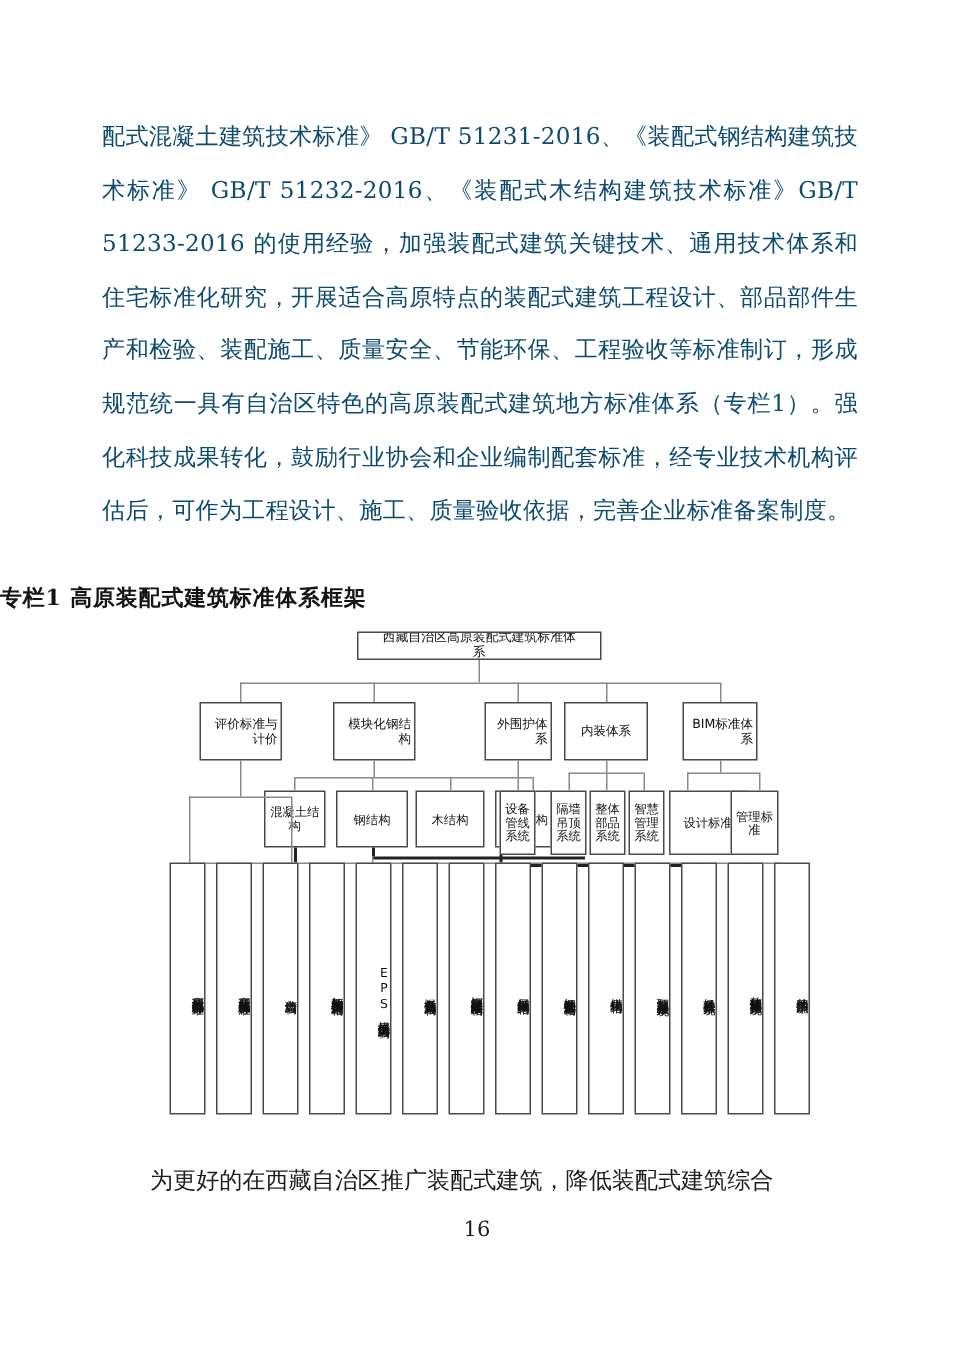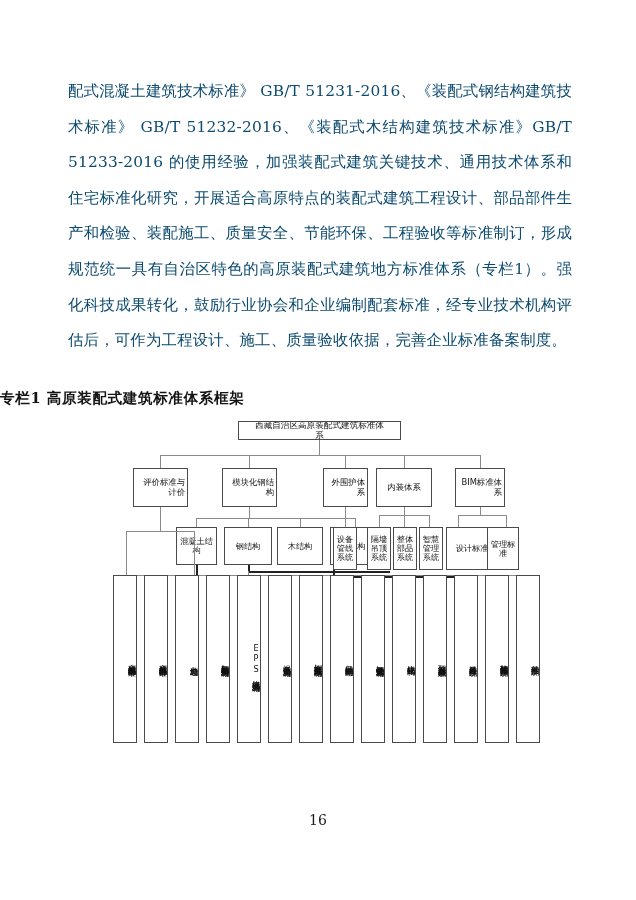--- a/index.html
+++ b/index.html
@@ -289,16 +289,17 @@
     </div>
     <div class="node leaf" style="left:485px; top:160px; width:24px; height:168px;">
       <span>整体轻钢预制板外挂系统</span>
     </div>
     <div class="node leaf" style="left:516px; top:160px; width:24px; height:168px;">
       <span>其他围护系统</span>
     </div>
 
   </div>
 
+  <div class="closingtext">为更好的在西藏自治区推广装配式建筑，降低装配式建筑综合</div>
 
   <div class="pagenum">16</div>
 
 </div>
 
 </body></html>

